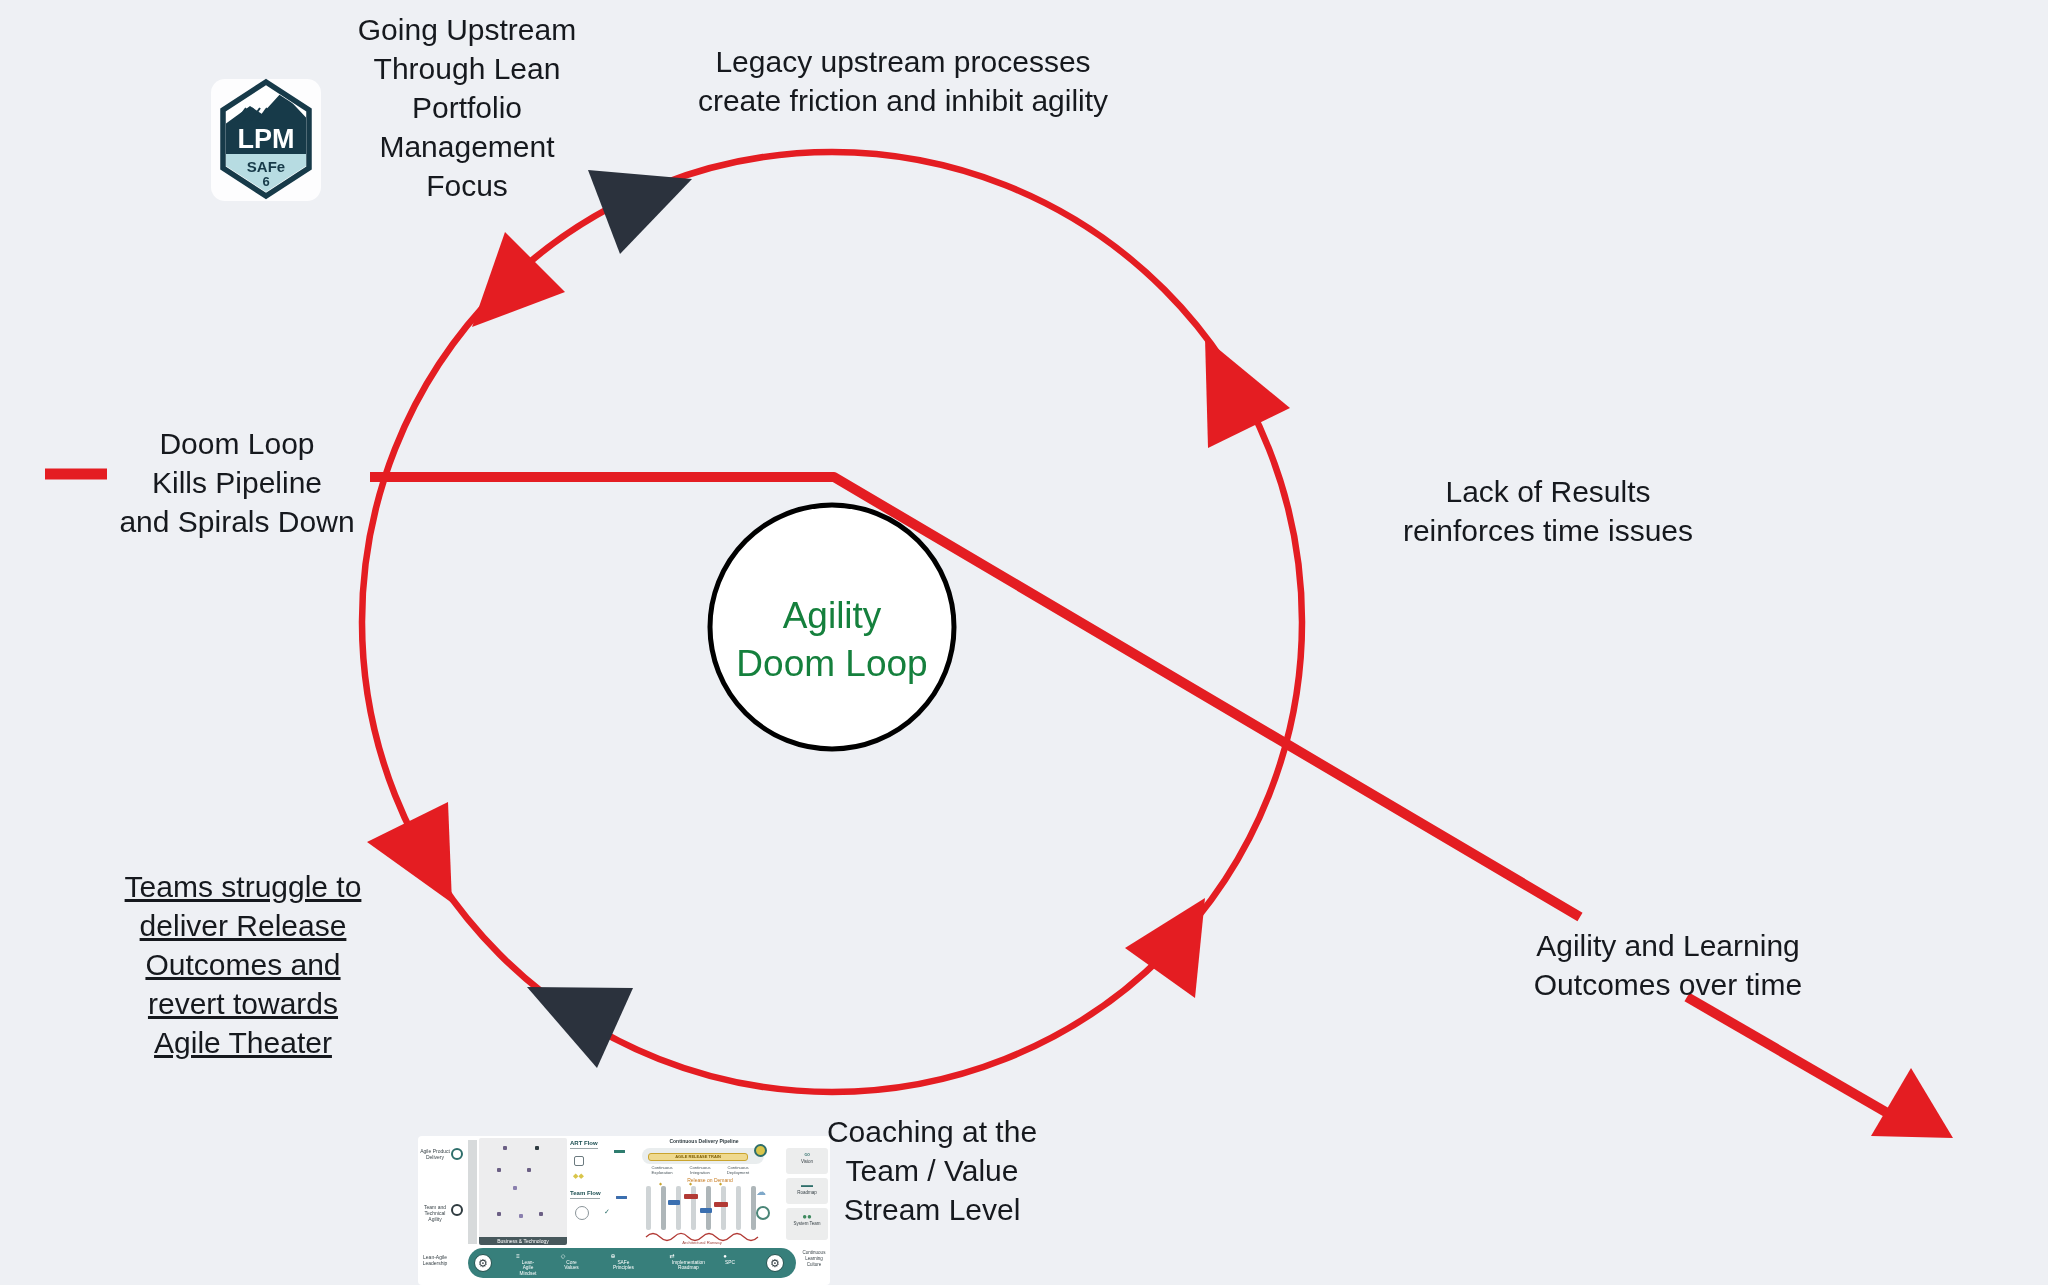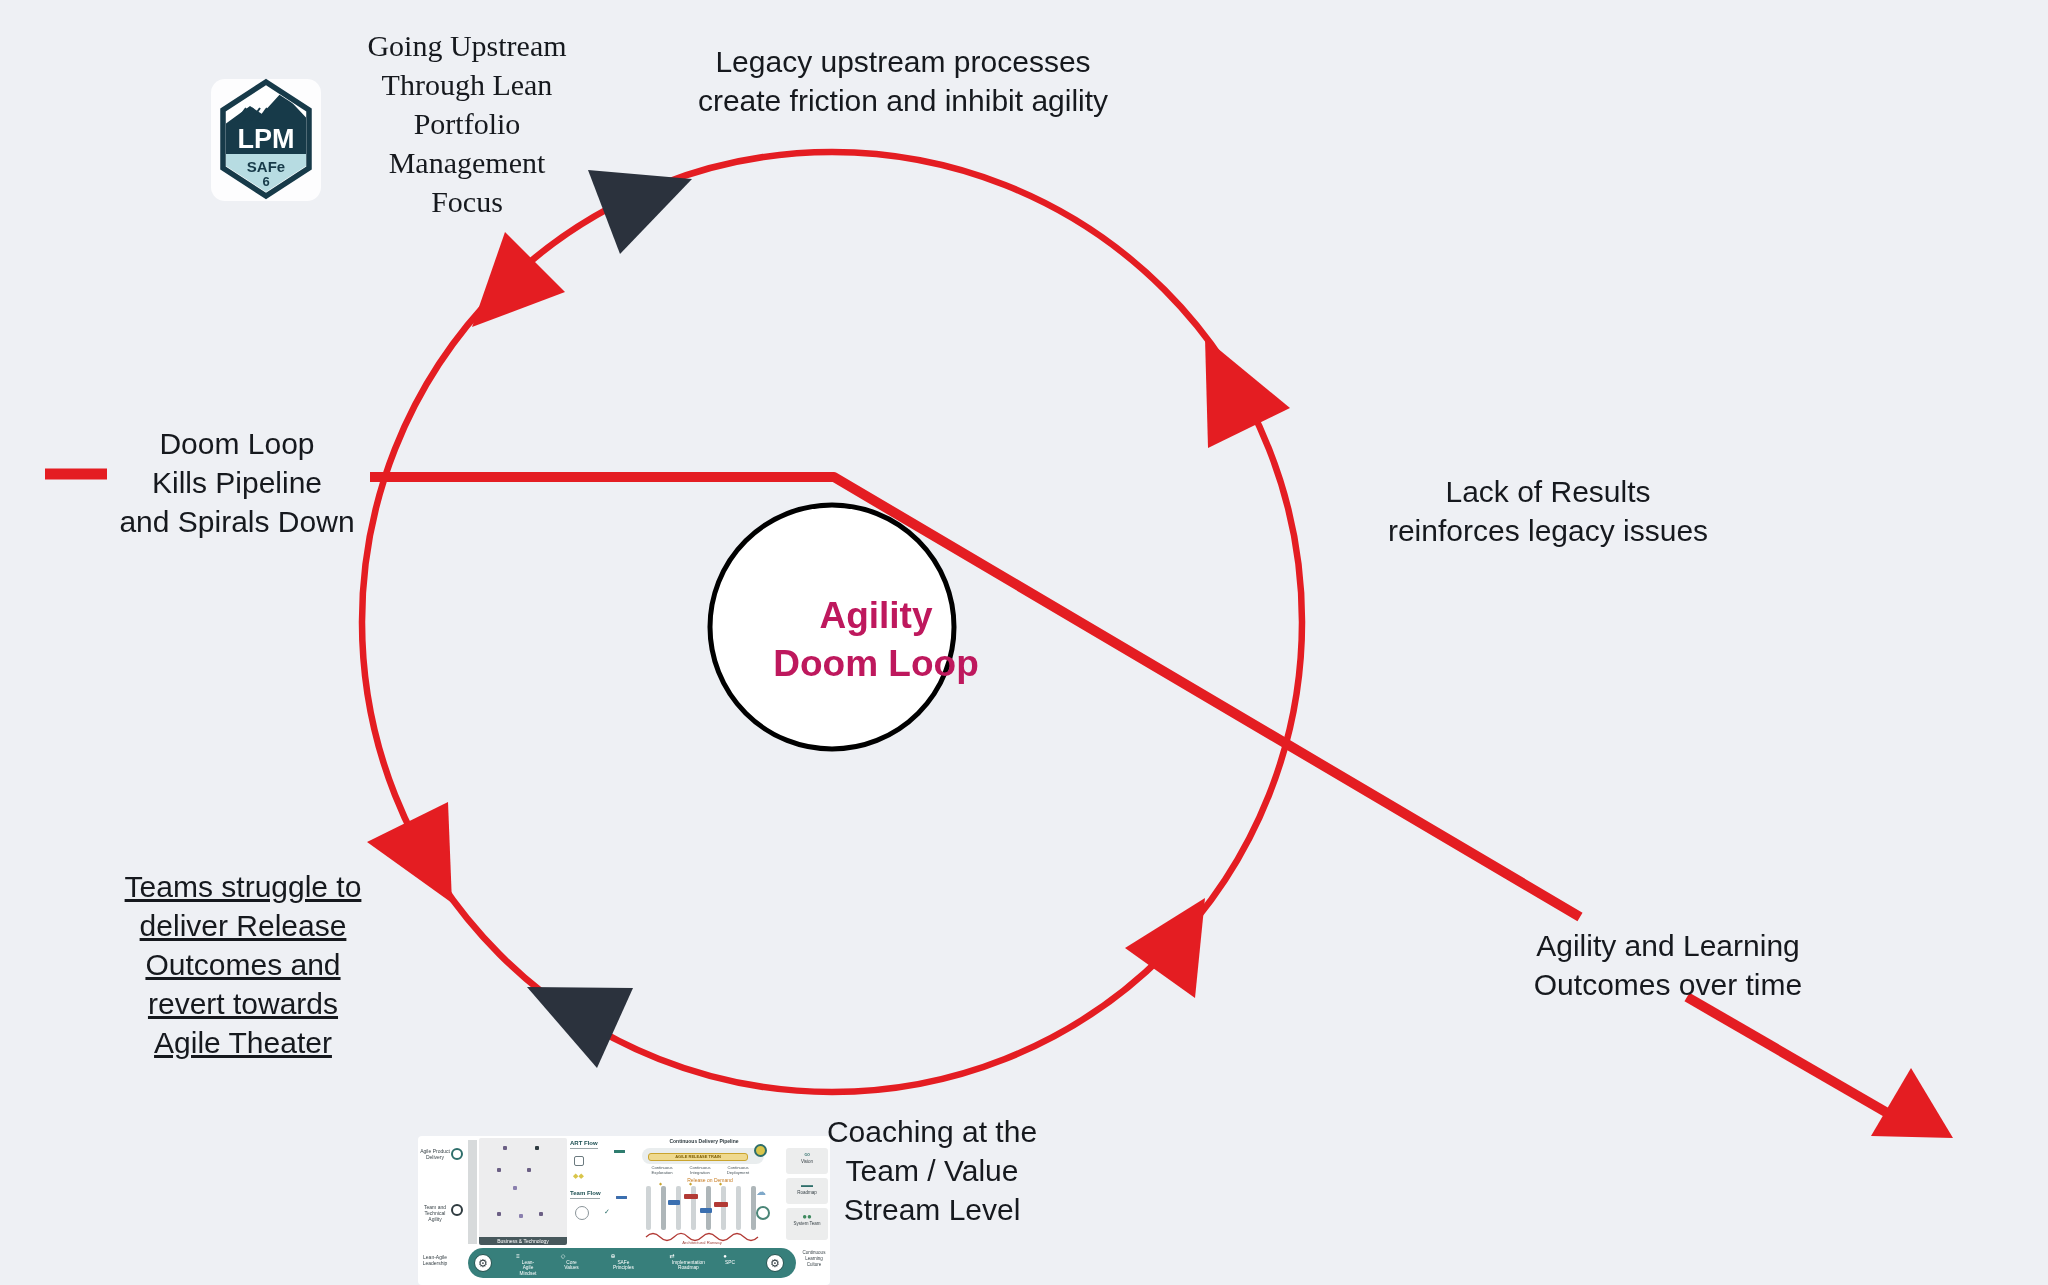--- a/index.html
+++ b/index.html
@@ -12,29 +12,29 @@
   .stage{position:absolute;inset:0;}
   svg{display:block;}
   .art{position:absolute;left:0;top:0;}
 
   
   .lbl{
     position:absolute;transform:translateX(-50%);
     text-align:center;font-size:30px;line-height:39px;color:#16191e;
     white-space:nowrap;
   }
-  #lbl-going{left:467px;top:26px;font-family:Liberation Serif, serif;}
+  #lbl-going{left:467px;top:10px;}
   #lbl-legacy{left:903px;top:42px;}
   #lbl-doom{left:237px;top:424px;}
   #lbl-lack{left:1548px;top:472px;}
   #lbl-teams{left:243px;top:867px;text-decoration:underline;}
   #lbl-coaching{left:932px;top:1112px;}
   #lbl-agility{left:1668px;top:926px;}
   #center-label{
-    left:832px;top:592px;font-size:37px;line-height:48px;font-weight:700;color:#be185d;margin-left:44px;
+    left:832px;top:592px;font-size:37px;line-height:48px;font-weight:400;color:#15803d;
   }
 
   
   .red-stroke{stroke:#e41d22;fill:none;}
   .red-fill{fill:#e41d22;stroke:none;}
   .dark-fill{fill:#2b323d;stroke:none;}
 
   
   .badge{position:absolute;left:210px;top:76px;width:116px;height:128px;}
 
@@ -130,21 +130,21 @@
   </div>
 
   <div class="lbl" id="lbl-doom">
     <div>Doom Loop</div>
     <div>Kills Pipeline</div>
     <div>and Spirals Down</div>
   </div>
 
   <div class="lbl" id="lbl-lack">
     <div>Lack of Results</div>
-    <div>reinforces legacy issues</div>
+    <div>reinforces time issues</div>
   </div>
 
   <div class="lbl" id="lbl-teams">
     <div>Teams struggle to</div>
     <div>deliver Release</div>
     <div>Outcomes and</div>
     <div>revert towards</div>
     <div>Agile Theater</div>
   </div>
 

